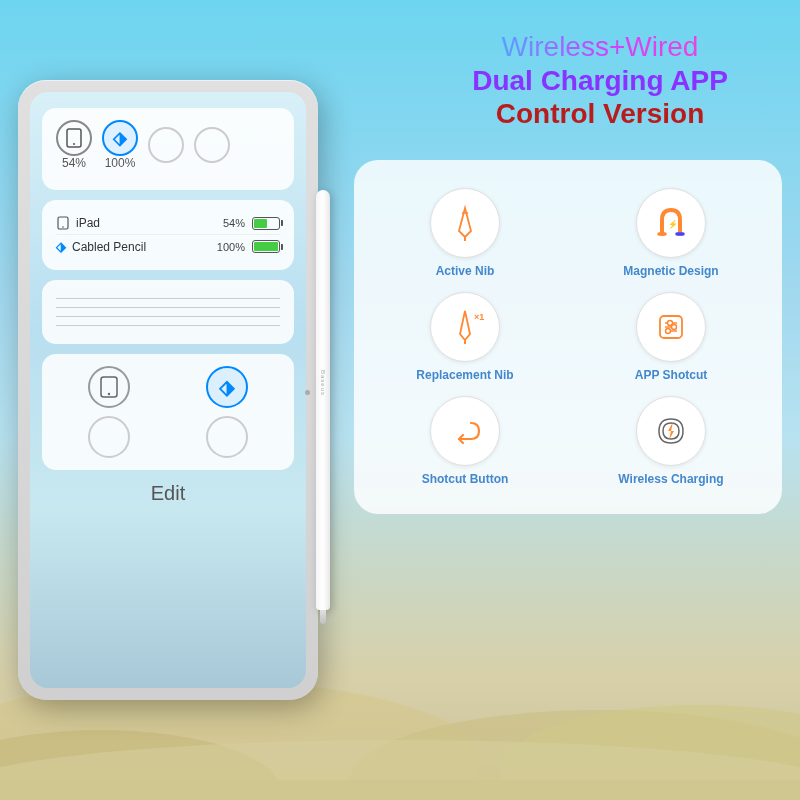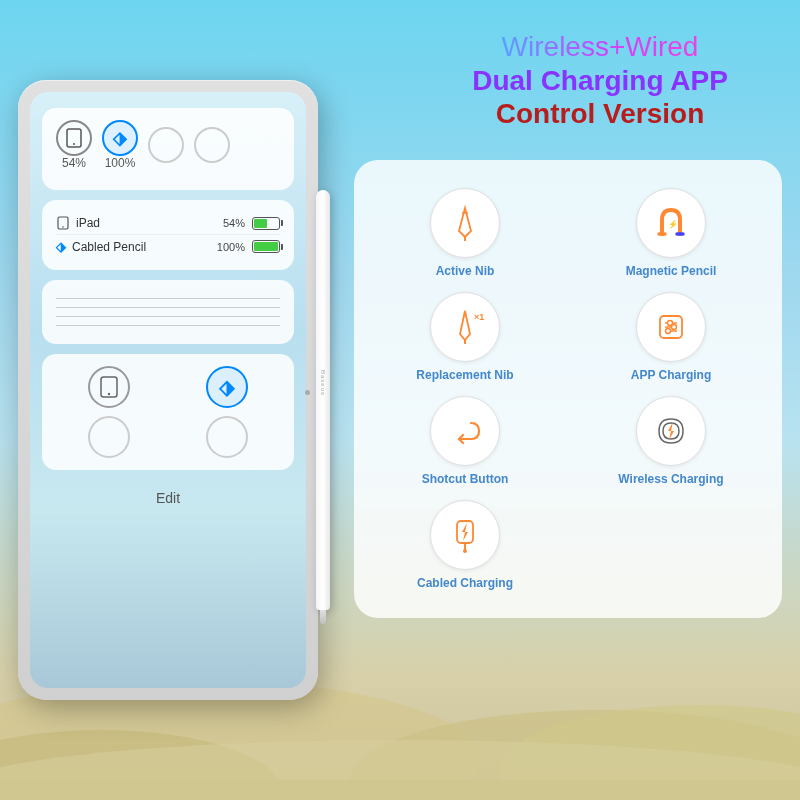--- a/index.html
+++ b/index.html
@@ -253,23 +253,23 @@
       justify-content: center;
       border: 2px solid #ccc;
       margin: 0 auto;
       font-size: 18px;
     }
     .bottom-icon.ipad-icon { border-color: #999; }
     .bottom-icon.bt-icon { border-color: #0088ff; background: rgba(0,136,255,0.1); }
 
     .edit-label {
       text-align: center;
-      font-size: 14px;
+      font-size: 20px;
       color: #555;
-      margin-top: 20px;
+      margin-top: 12px;
     }
 
     
     .stylus {
       position: absolute;
       right: 6px;
       top: 100px;
       width: 18px;
       height: 440px;
       z-index: 15;
@@ -344,21 +344,21 @@
     <div class="feature-icon-circle">
       <svg width="42" height="42" viewBox="0 0 42 42">
 
         <path d="M12,32 L12,18 Q12,8 21,8 Q30,8 30,18 L30,32" fill="none" stroke="#ff8833" stroke-width="4" stroke-linecap="round"></path>
         <line x1="9" y1="32" x2="15" y2="32" stroke="#ff8833" stroke-width="3.5" stroke-linecap="round"></line>
         <line x1="27" y1="32" x2="33" y2="32" stroke="#4444ff" stroke-width="3.5" stroke-linecap="round"></line>
 
         <text x="18" y="25" font-size="8" fill="#ffaa00">⚡</text>
       </svg>
     </div>
-    <span class="feature-label">Magnetic Pencil</span>
+    <span class="feature-label">Magnetic Design</span>
   </div>
 
   <div class="feature-item">
     <div class="feature-icon-circle">
       <svg width="42" height="42" viewBox="0 0 42 42">
         <polygon points="21,5 26,28 21,34 16,28" fill="none" stroke="#ff8833" stroke-width="1.8"></polygon>
         <line x1="21" y1="34" x2="21" y2="38" stroke="#ff8833" stroke-width="2"></line>
 
         <text x="30" y="14" font-size="9" fill="#ff8833" font-weight="bold">×1</text>
       </svg>
@@ -373,21 +373,21 @@
 
         <rect x="10" y="10" width="22" height="22" rx="4" fill="none" stroke="#ff8833" stroke-width="1.8"></rect>
         <line x1="15" y1="17" x2="27" y2="17" stroke="#ff8833" stroke-width="1.5"></line>
         <line x1="15" y1="21" x2="27" y2="21" stroke="#ff8833" stroke-width="1.5"></line>
         <line x1="15" y1="25" x2="27" y2="25" stroke="#ff8833" stroke-width="1.5"></line>
         <circle cx="20" cy="17" r="2.5" fill="white" stroke="#ff8833" stroke-width="1.5"></circle>
         <circle cx="24" cy="21" r="2.5" fill="white" stroke="#ff8833" stroke-width="1.5"></circle>
         <circle cx="18" cy="25" r="2.5" fill="white" stroke="#ff8833" stroke-width="1.5"></circle>
       </svg>
     </div>
-    <span class="feature-label">APP Charging</span>
+    <span class="feature-label">APP Shotcut</span>
   </div>
 
   <div class="feature-item">
     <div class="feature-icon-circle">
       <svg width="44" height="44" viewBox="0 0 44 44">
 
         <path d="M28,14 Q36,14 36,22 Q36,30 28,30 L16,30" fill="none" stroke="#ff8833" stroke-width="2.2" stroke-linecap="round"></path>
         <polyline points="20,26 16,30 20,34" fill="none" stroke="#ff8833" stroke-width="2.2" stroke-linecap="round" stroke-linejoin="round"></polyline>
       </svg>
     </div>
@@ -400,32 +400,20 @@
 
         <path d="M14,22 Q14,14 22,14 Q30,14 30,22 Q30,30 22,30 Q14,30 14,22" fill="none" stroke="#666" stroke-width="1.5"></path>
         <path d="M10,22 Q10,10 22,10 Q34,10 34,22 Q34,34 22,34 Q10,34 10,22" fill="none" stroke="#666" stroke-width="1.5"></path>
 
         <polygon points="24,13 19,22 22,22 20,31 25,22 22,22 24,13" fill="#ff8833"></polygon>
       </svg>
     </div>
     <span class="feature-label">Wireless Charging</span>
   </div>
 
-  <div class="feature-item">
-    <div class="feature-icon-circle">
-      <svg width="44" height="44" viewBox="0 0 44 44">
-
-        <rect x="14" y="8" width="16" height="22" rx="4" fill="none" stroke="#ff8833" stroke-width="1.8"></rect>
-        <line x1="22" y1="30" x2="22" y2="38" stroke="#ff8833" stroke-width="2"></line>
-        <circle cx="22" cy="38" r="2" fill="#ff8833"></circle>
-        <polygon points="24,10 19,19 22,19 20,28 25,19 22,19 24,10" fill="#ff8833"></polygon>
-      </svg>
-    </div>
-    <span class="feature-label">Cabled Charging</span>
-  </div>
 
 
 </div>
 
 <div class="ipad-container">
   <div class="ipad-body">
     <div class="ipad-screen">
       <div class="screen-content">
 
         <div class="widget-card">

